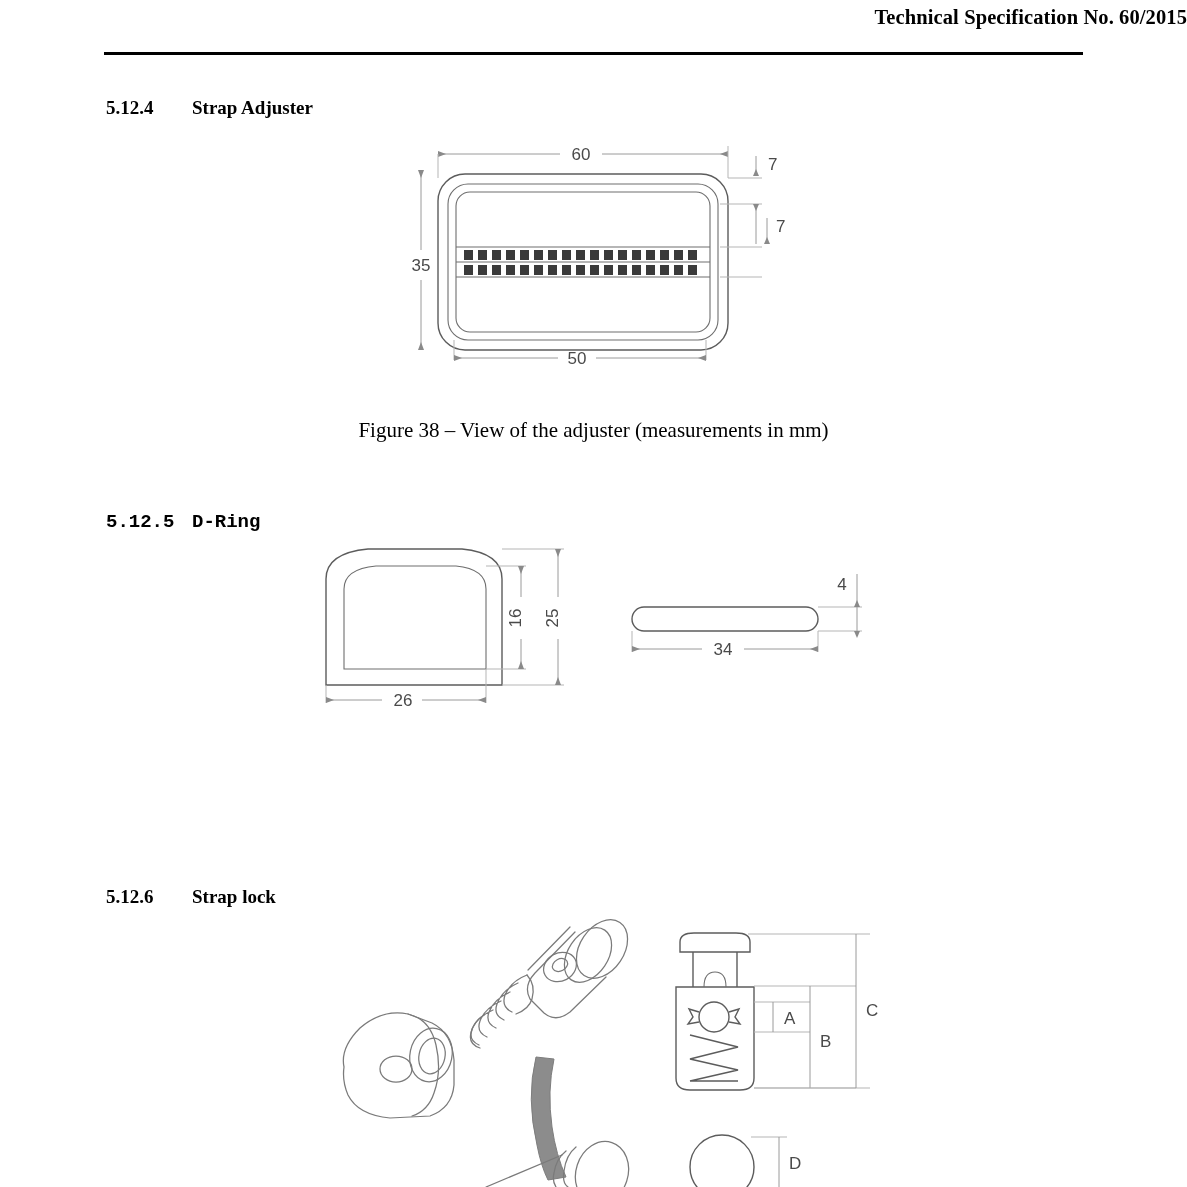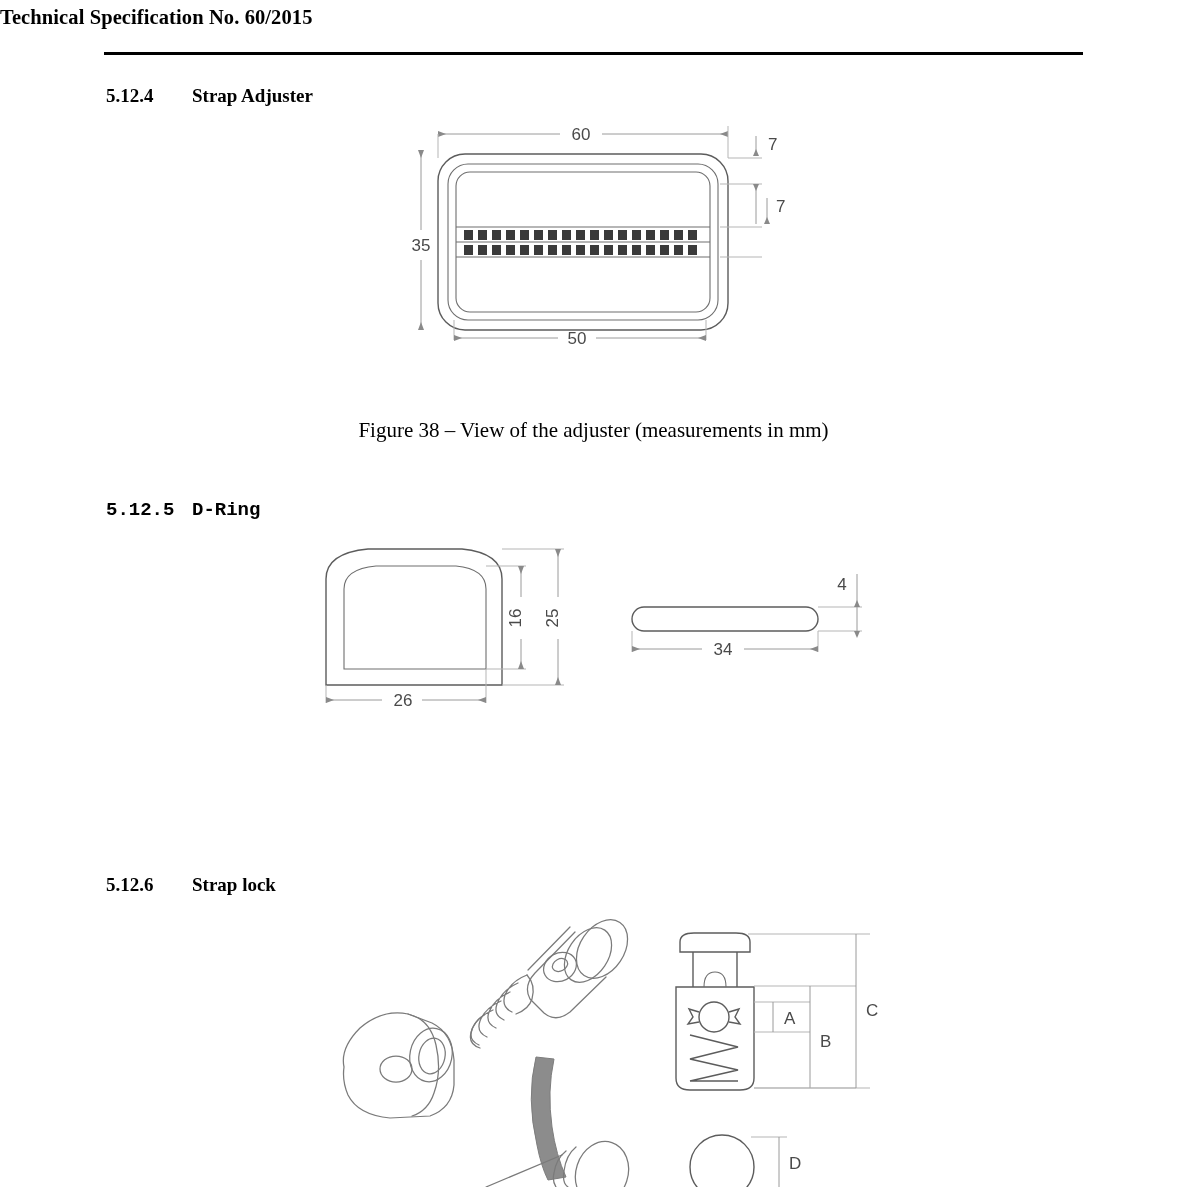--- a/index.html
+++ b/index.html
@@ -23,40 +23,41 @@
     width: 1187px;
     height: 1187px;
   }
 
   
   .doc-header {
     position: absolute;
     left: 0;
     top: 6px;
     width: 1187px;
-    text-align: left;
+    text-align: right;
     font-size: 20.5px;
     font-weight: bold;
     letter-spacing: 0.1px;
   }
   .header-rule {
     position: absolute;
     left: 104px;
     top: 52px;
     width: 979px;
     height: 0;
     border-top: 3px solid #000;
   }
 
   
   .section-heading {
     position: absolute;
     font-size: 19px;
     font-weight: bold;
     white-space: nowrap;
+    margin-top: 12px;
   }
   .section-heading .num {
     display: inline-block;
     width: 86px;
   }
 
   
   .figure-caption {
     position: absolute;
     width: 1187px;
@@ -115,21 +116,21 @@
 
 <div class="page">
 
   <div class="doc-header">Technical Specification No. 60/2015</div>
   <div class="header-rule"></div>
 
   <div class="section-heading" style="left:106px; top:85px;">
     <span class="num">5.12.4</span><span>Strap Adjuster</span>
   </div>
 
-  <div class="drawing" style="left:390px; top:112px;text-decoration:underline;">
+  <div class="drawing" style="left:390px; top:132px;text-decoration:underline;">
     <svg width="420" height="250" viewBox="0 0 420 250">
 
       <g>
         <line class="dim-line" x1="48" y1="22" x2="170" y2="22"></line>
         <line class="dim-line" x1="212" y1="22" x2="338" y2="22"></line>
         <path class="tick" d="M48 19 l8 3 l-8 3 z"></path>
         <path class="tick" d="M338 19 l-8 3 l8 3 z"></path>
         <line class="ext-line" x1="48" y1="22" x2="48" y2="46"></line>
         <line class="ext-line" x1="338" y1="14" x2="338" y2="46"></line>
         <text class="dim-text" x="191" y="28" text-anchor="middle">60</text>

